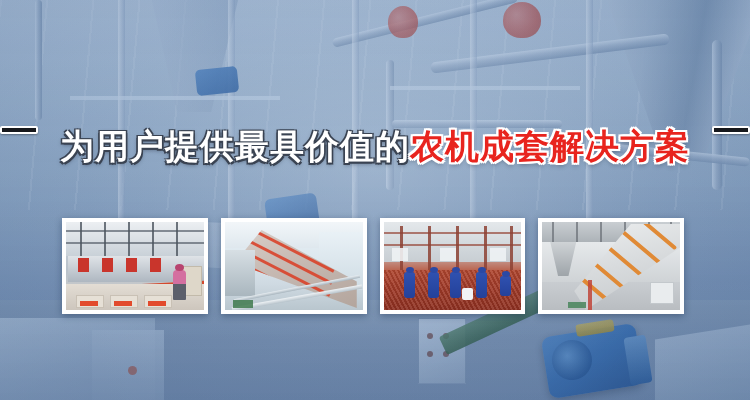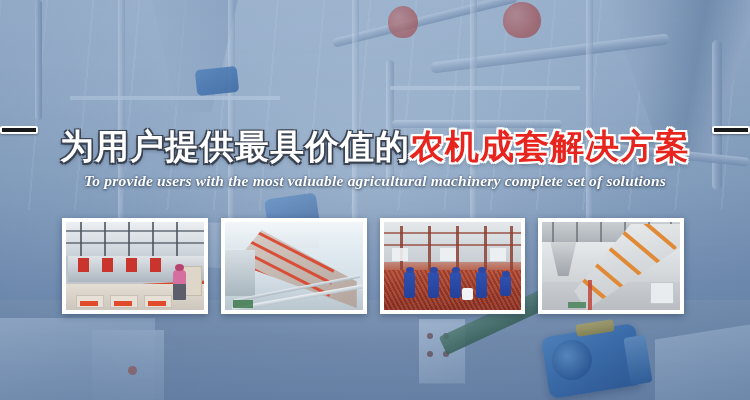--- a/index.html
+++ b/index.html
@@ -297,21 +297,20 @@
     <div class="bg-tint"></div>
     <div class="bg-haze"></div>
   </div>
 
   <div class="headline-row">
     <span class="dash"></span>
     <span class="headline"><span class="hl-white">为用户提供最具价值的</span><span class="hl-red">农机成套解决方案</span></span>
     <span class="dash"></span>
   </div>
 
-  <div class="subtitle">To provide users with the most valuable agricultural machinery complete set of solutions</div>
 
   <div class="thumbs">
 
     <div class="thumb">
       <div class="ph p1">
         <div class="roof"></div>
         <div class="truss-h" style="top:8px;"></div>
         <div class="truss-h" style="top:20px;"></div>
         <div class="truss" style="left:14px;"></div>
           <div class="truss" style="left:38px;"></div>

